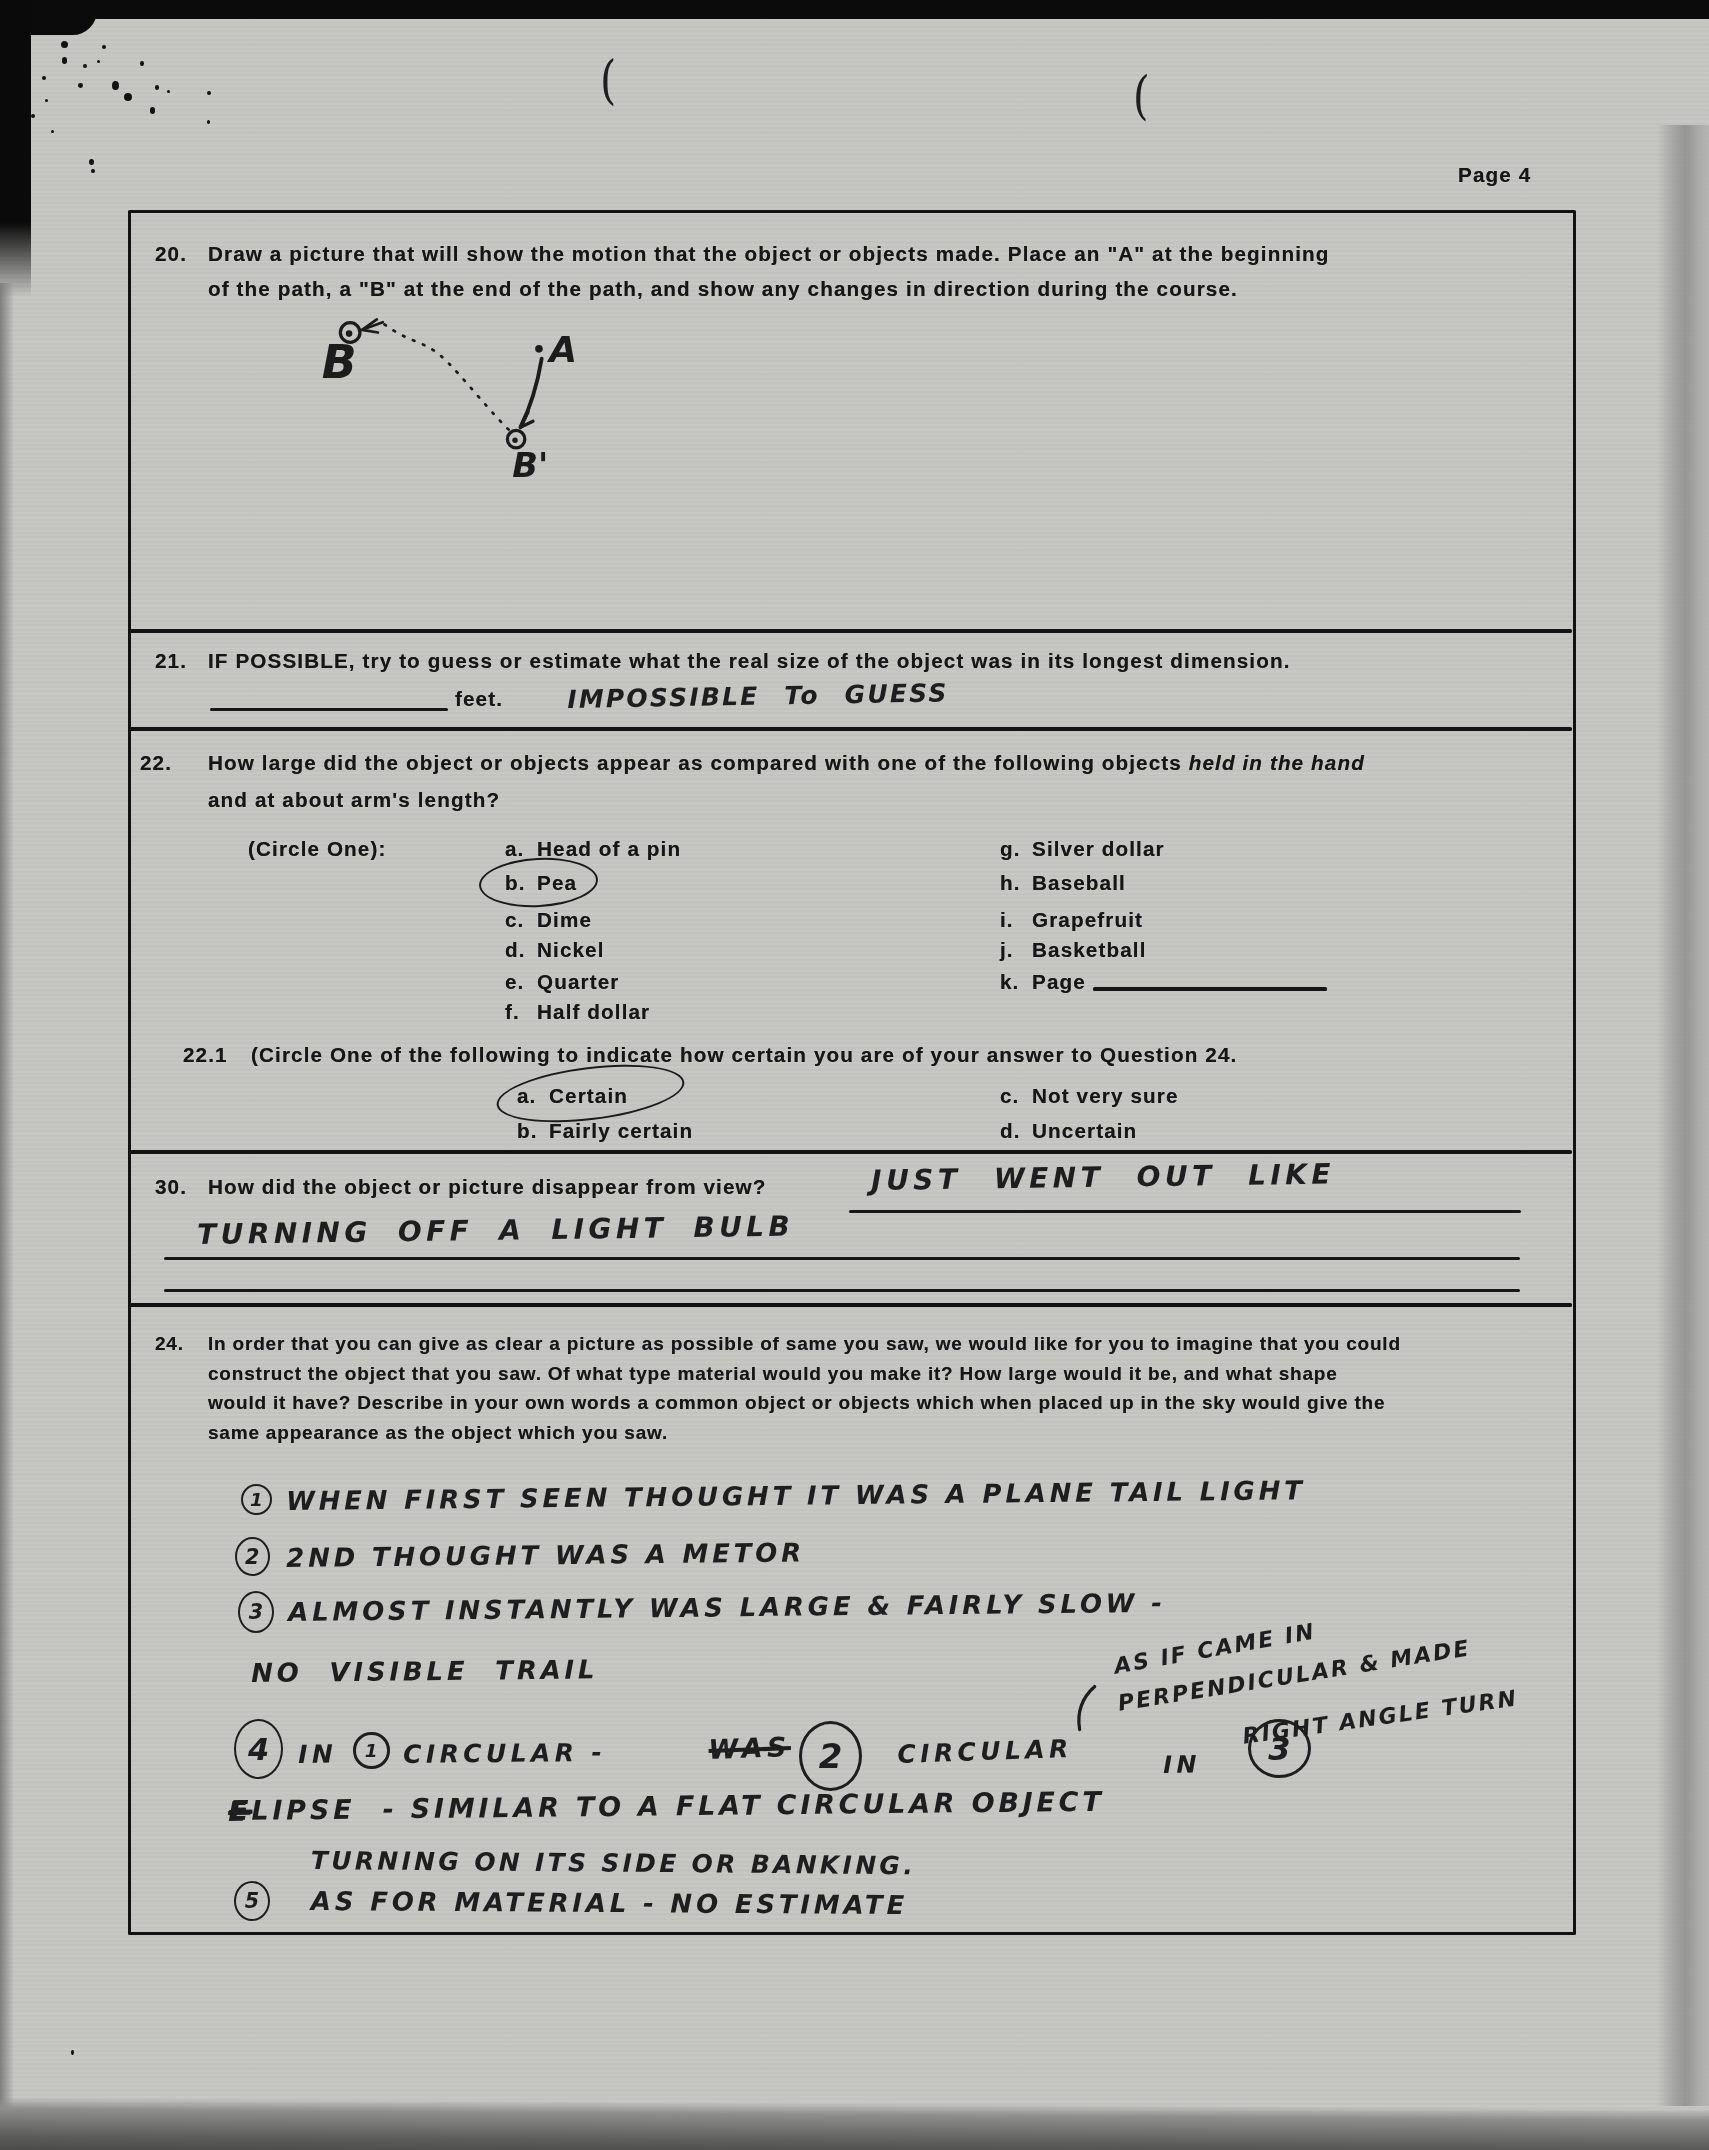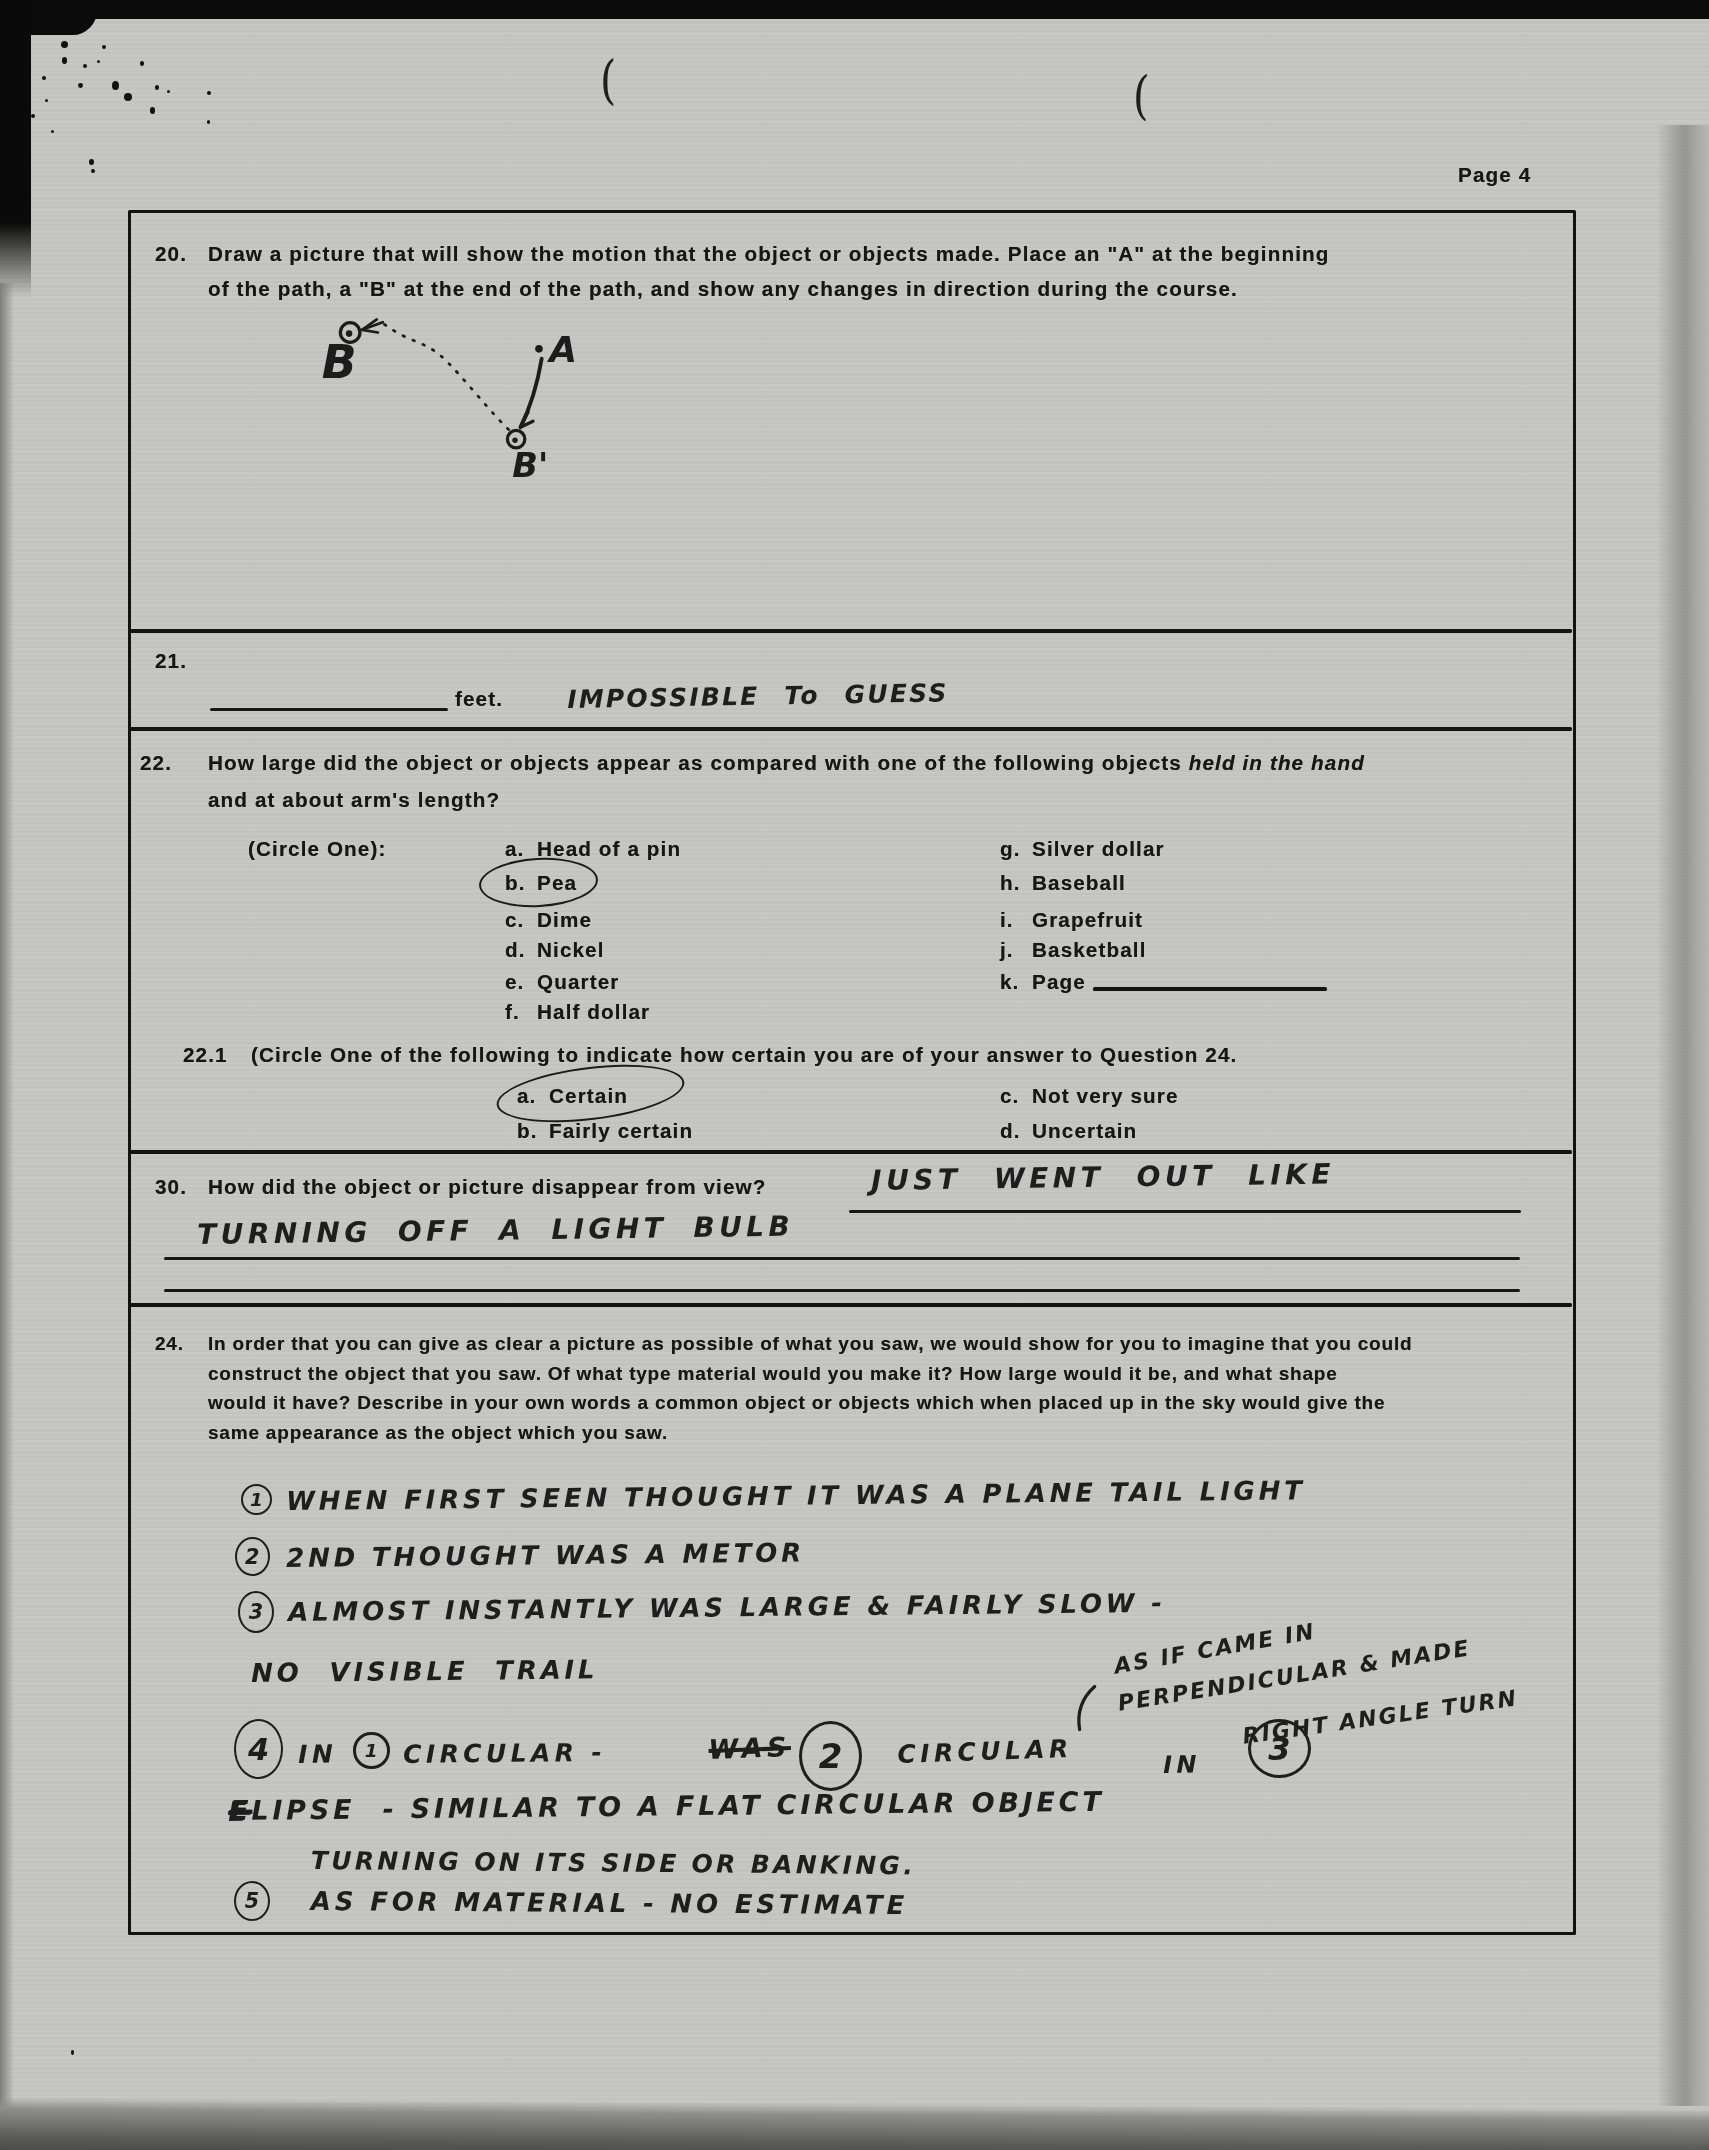--- a/index.html
+++ b/index.html
@@ -102,20 +102,21 @@
       <circle cx="397" cy="254" r="5" fill="#1c1c1c" stroke="none"></circle>
       <circle cx="441" cy="86" r="7" fill="#1c1c1c" stroke="none"></circle>
       <text x="460" y="110" font-size="66" font-style="italic" font-weight="700" fill="#1c1c1c" stroke="none" font-family="DejaVu Sans, sans-serif">A</text>
       <path d="M446,104 C438,152 422,200 407,230" stroke-width="7"></path>
       <path d="M407,230 L421,202 M407,230 L430,219" stroke-width="6"></path>
       <text x="392" y="322" font-size="62" font-style="italic" font-weight="700" fill="#1c1c1c" stroke="none" font-family="DejaVu Sans, sans-serif">B'</text>
     </g>
   </svg>
 
   <div class="pt f38" style="left:155px;top:649px">21.</div>
+  <div class="pt f38" style="left:208px;top:649px">IF POSSIBLE, try to guess or estimate what the real size of the object was in its longest dimension.</div>
   <div class="uline" style="left:210px;top:708px;width:238px"></div>
   <div class="pt f38" style="left:455px;top:687px">feet.</div>
   <div class="hw" style="left:567px;top:685px;font-size:25px;word-spacing:14px;letter-spacing:2.2px;transform:rotate(-1deg)">IMPOSSIBLE To GUESS</div>
 
   <div class="pt f38" style="left:140px;top:751px">22.</div>
   <div class="pt f38" style="left:208px;top:751px"><span>How large did the object or objects appear as compared with one of the following objects </span><span class="it">held in the hand</span></div>
   <div class="pt f38" style="left:208px;top:788px">and at about arm's length?</div>
   <div class="pt f38" style="left:248px;top:837px">(Circle One):</div>
 
   <div class="opt pt f38" style="left:505px;top:837px">
@@ -191,21 +192,21 @@
 
   <div class="pt f38" style="left:155px;top:1175px">30.</div>
   <div class="pt f38" style="left:208px;top:1175px">How did the object or picture disappear from view?</div>
   <div class="hw" style="left:871px;top:1164px;font-size:28px;word-spacing:18.5px;transform:rotate(-.8deg)">JUST WENT OUT LIKE</div>
   <div class="uline" style="left:849px;top:1210px;width:672px"></div>
   <div class="hw" style="left:197px;top:1218px;font-size:28px;word-spacing:12px;transform:rotate(-.8deg)">TURNING OFF A LIGHT BULB</div>
   <div class="uline" style="left:164px;top:1257px;width:1356px"></div>
   <div class="uline" style="left:164px;top:1289px;width:1356px"></div>
 
   <div class="pt f35" style="left:155px;top:1333px">24.</div>
-  <div class="pt f35" style="left:208px;top:1333px">In order that you can give as clear a picture as possible of what you saw, we would show for you to imagine that you could</div>
+  <div class="pt f35" style="left:208px;top:1333px">In order that you can give as clear a picture as possible of same you saw, we would like for you to imagine that you could</div>
   <div class="pt f35" style="left:208px;top:1363px">construct the object that you saw.  Of what type material would you make it?  How large would it be, and what shape</div>
   <div class="pt f35" style="left:208px;top:1392px">would it have?  Describe in your own words a common object or objects which when placed up in the sky would give the</div>
   <div class="pt f35" style="left:208px;top:1422px">same appearance as the object which you saw.</div>
 
   <div class="cnum" style="left:241px;top:1484px;width:27px;height:27px;font-size:18.5px">1</div>
   <div class="hw" style="left:286px;top:1486px;font-size:26px;letter-spacing:3.8px">WHEN FIRST SEEN THOUGHT IT WAS A PLANE TAIL LIGHT</div>
 
   <div class="cnum" style="left:235px;top:1537px;width:30.5px;height:35px;font-size:20.7px">2</div>
   <div class="hw" style="left:286px;top:1543px;font-size:26px;letter-spacing:3.8px">2ND THOUGHT WAS A METOR</div>
 

